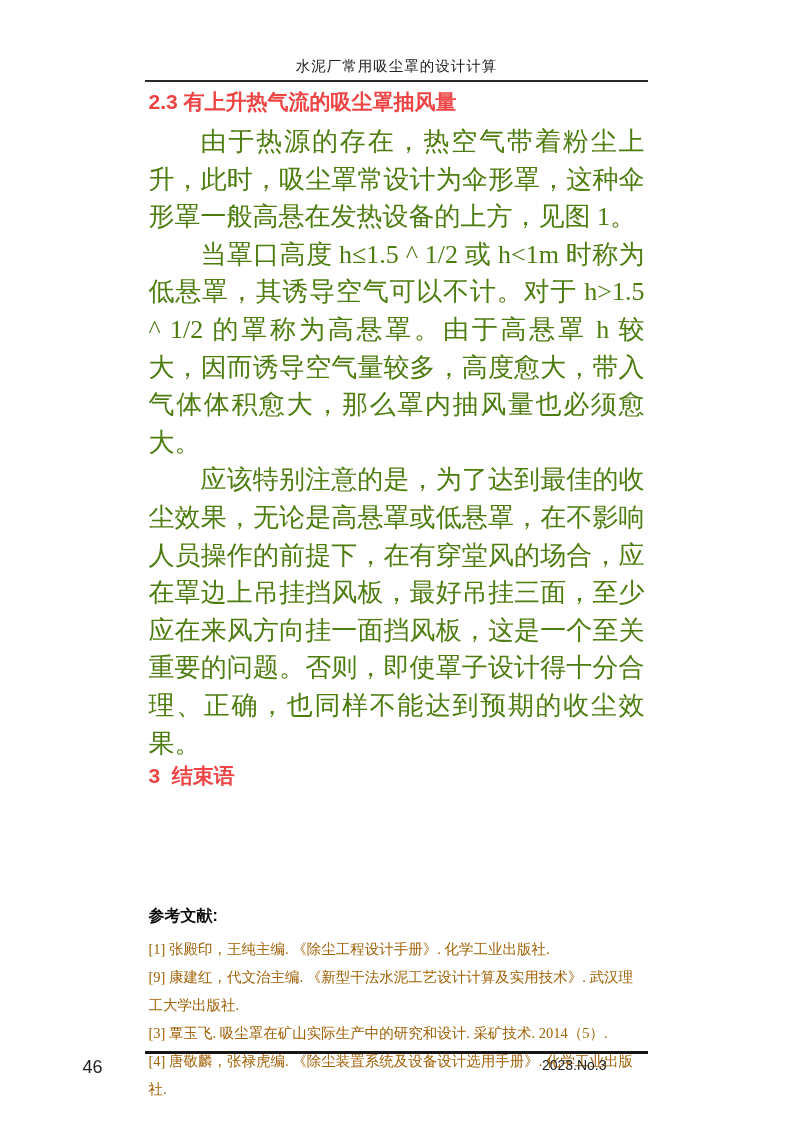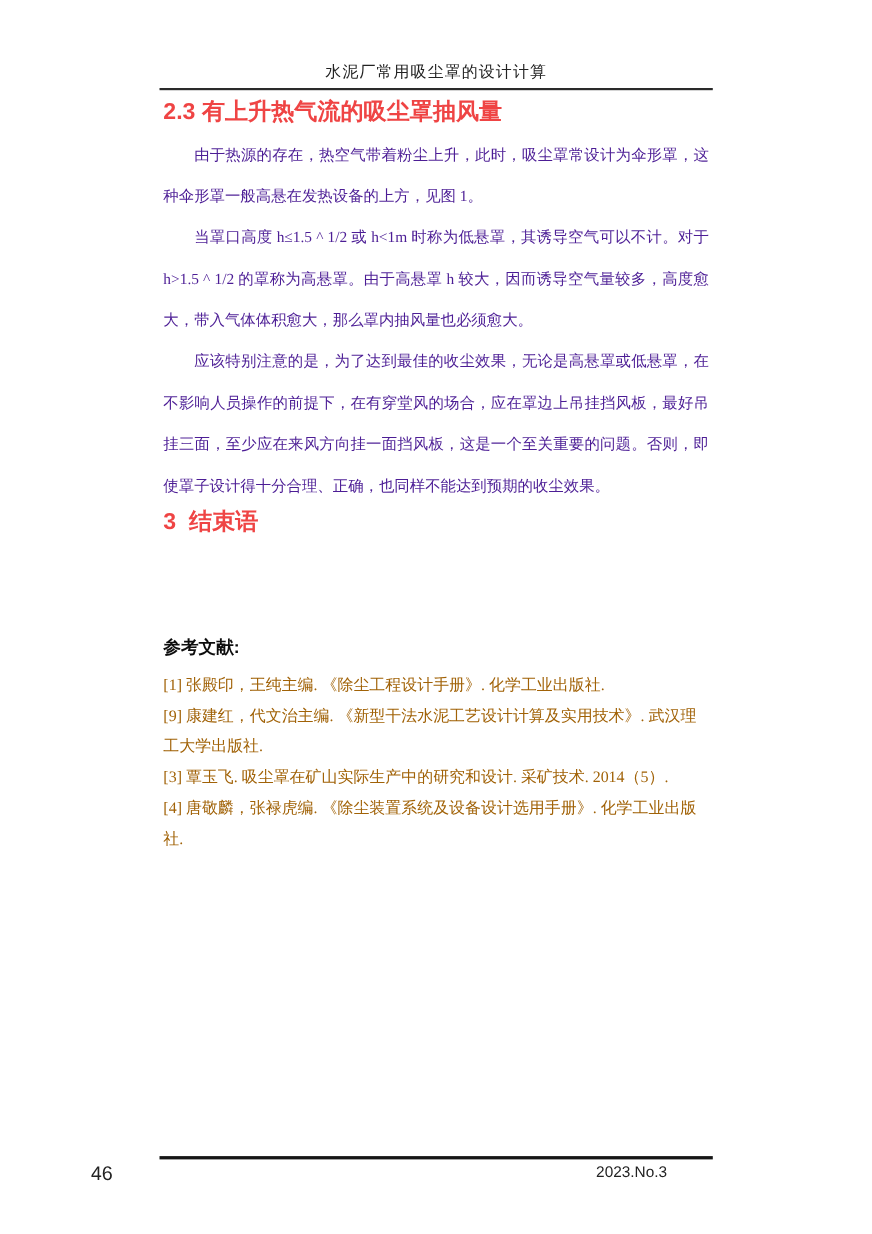--- a/index.html
+++ b/index.html
@@ -40,30 +40,30 @@
     font-weight: bold;
     font-size: 21px;
     line-height: 28px;
     color: #ef4444;
     margin: 0;
     white-space: pre-wrap;
   }
   h2.sec-23 { margin: 4px 0 7px 0; }
   h2.sec-3  { margin: 0 0 25px 0; }
   p.bodytext {
-    font-size: 14px;
+    font-size: 26px;
     line-height: 37.6px;
     margin: 0;
     text-align: justify;
     text-indent: 2em;
-    color: #4c1d95;
+    color: #4d7c0f;
   }
 
   
-  .references { margin-top: 90px; }
+  .references { margin-top: 115px; }
   .refs-title {
     font-family: "Liberation Sans", "DejaVu Sans", sans-serif;
     font-weight: bold;
     font-size: 16px;
     line-height: 22px;
     color: #0d0d0d;
     margin: 0 0 8px 0;
   }
   p.ref {
     font-size: 14.5px;

